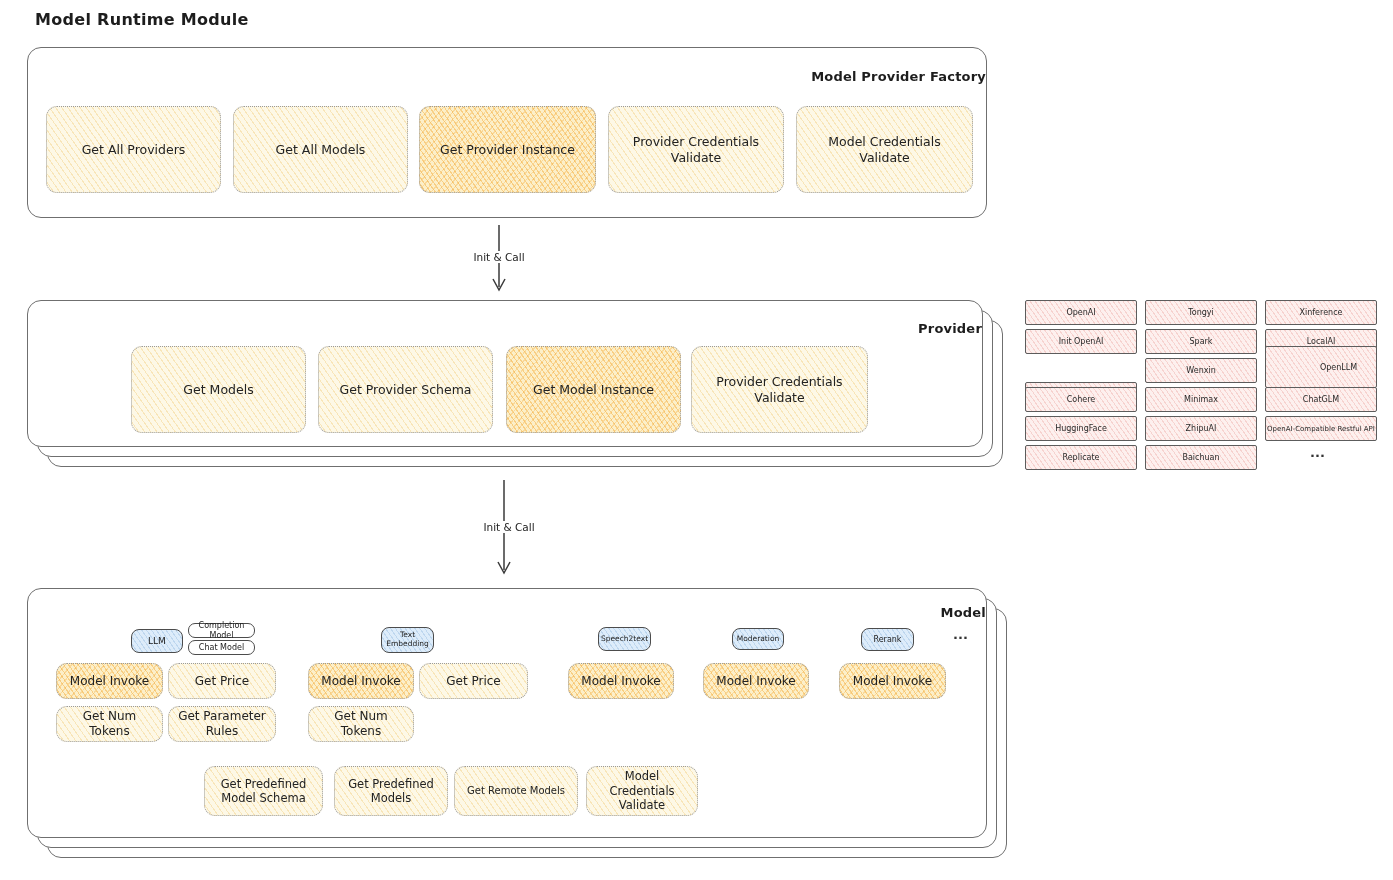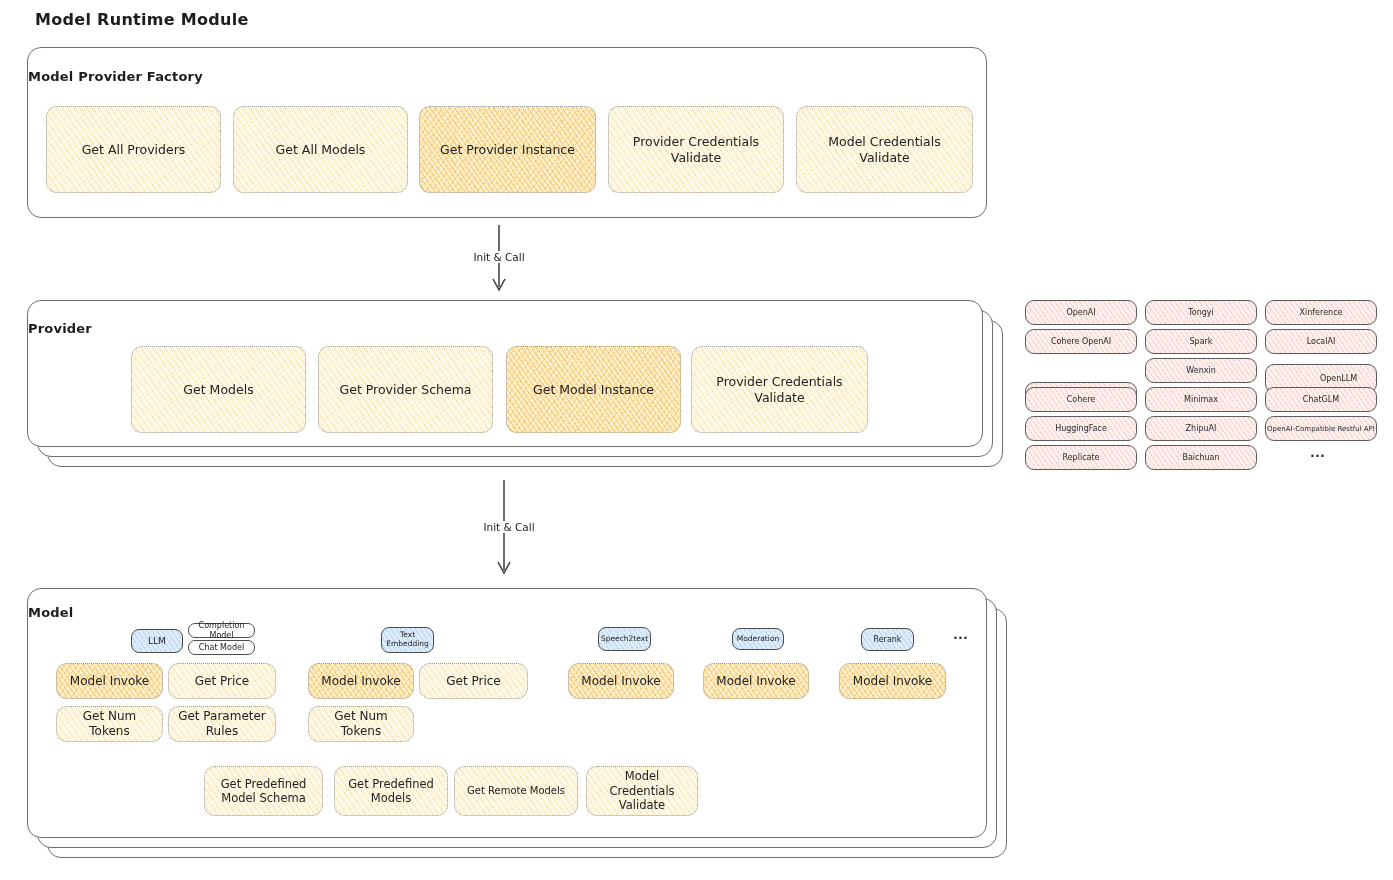--- a/index.html
+++ b/index.html
@@ -12,42 +12,42 @@
   .page-title{font-size:16px;font-weight:700;letter-spacing:.3px;}
   .big-box{
     position:absolute;background:#ffffff;border:1.4px solid #6f6f6f;
     border-radius:14px;box-sizing:border-box;
   }
   .stack-layer{
     position:absolute;background:#ffffff;border:1.3px solid #6f6f6f;
     border-radius:14px;box-sizing:border-box;z-index:0;
   }
   .box-title{
-    position:absolute;left:0;right:0;text-align:left;
+    position:absolute;left:0;right:0;text-align:right;
     font-size:13px;font-weight:600;letter-spacing:.2px;
   }
   .btn{
     position:absolute;display:flex;align-items:center;justify-content:center;
     text-align:center;box-sizing:border-box;border:1.4px dotted #9a9a9a;
     border-radius:11px;font-size:12.5px;line-height:1.25;padding:3px 6px;
     color:#222;
   }
   .btn.yellow{
     background-color:#fdf8e6;
     background-image:repeating-linear-gradient(55deg,rgba(240,198,108,.38) 0px,rgba(240,198,108,.38) 1px,transparent 1px,transparent 5px);
   }
   .btn.orange{
     background-color:#fcefc9;
     background-image:
       repeating-linear-gradient(55deg,rgba(245,178,70,.55) 0px,rgba(245,178,70,.55) 1px,transparent 1px,transparent 4px),
       repeating-linear-gradient(-50deg,rgba(245,178,70,.38) 0px,rgba(245,178,70,.38) 1px,transparent 1px,transparent 5px);
   }
   .pill{
     position:absolute;display:flex;align-items:center;justify-content:center;
-    box-sizing:border-box;border:1.3px solid #5c5c5c;border-radius:9px;
+    box-sizing:border-box;border:1.3px solid #5c5c5c;border-radius:2px;
     font-size:8px;text-align:center;color:#2a2a2a;
     background-color:#fdf0ee;
     background-image:repeating-linear-gradient(55deg,rgba(233,148,142,.32) 0px,rgba(233,148,142,.32) 1px,transparent 1px,transparent 4px);
   }
   .tag{
     position:absolute;display:flex;align-items:center;justify-content:center;
     box-sizing:border-box;border-radius:8px;text-align:center;color:#222;
     line-height:1.15;padding:1px 2px;
   }
   .tag.blue{
@@ -91,26 +91,26 @@
   <div class="box-title" style="top:20px;">Provider</div>
   <div class="btn yellow" style="left:290px;top:45px;width:175px;height:87px;">Get Provider Schema</div>
   <div class="btn yellow" style="left:103px;top:45px;width:175px;height:87px;">Get Models</div>
   <div class="btn orange" style="left:478px;top:45px;width:175px;height:87px;">Get Model Instance</div>
   <div class="btn yellow" style="left:663px;top:45px;width:177px;height:87px;">Provider Credentials Validate</div>
 </div>
 
 <div class="pill" style="left:1025px;top:300px;width:112px;height:25px;">OpenAI</div>
 <div class="pill" style="left:1145px;top:300px;width:112px;height:25px;">Tongyi</div>
 <div class="pill" style="left:1265px;top:300px;width:112px;height:25px;">Xinference</div>
-<div class="pill" style="left:1025px;top:329px;width:112px;height:25px;">Cohere OpenAI</div>
+<div class="pill" style="left:1025px;top:329px;width:112px;height:25px;">Init OpenAI</div>
 <div class="pill" style="left:1145px;top:329px;width:112px;height:25px;">Spark</div>
 <div class="pill" style="left:1265px;top:329px;width:112px;height:25px;">LocalAI</div>
 <div class="pill" style="left:1025px;top:358px;width:112px;height:25px;margin-top:24px;">Anthropic</div>
 <div class="pill" style="left:1145px;top:358px;width:112px;height:25px;">Wenxin</div>
-<div class="pill" style="left:1265px;top:364px;width:112px;height:29px;padding-left:35px;">OpenLLM</div>
+<div class="pill" style="left:1265px;top:346px;width:112px;height:42px;padding-left:35px;">OpenLLM</div>
 <div class="pill" style="left:1025px;top:387px;width:112px;height:25px;text-align:center;">Cohere</div>
 <div class="pill" style="left:1145px;top:387px;width:112px;height:25px;">Minimax</div>
 <div class="pill" style="left:1265px;top:387px;width:112px;height:25px;">ChatGLM</div>
 <div class="pill" style="left:1025px;top:416px;width:112px;height:25px;">HuggingFace</div>
 <div class="pill" style="left:1145px;top:416px;width:112px;height:25px;">ZhipuAI</div>
 <div class="pill" style="left:1265px;top:416px;width:112px;height:25px;font-size:7px;">OpenAI-Compatible Restful API</div>
 <div class="pill" style="left:1025px;top:445px;width:112px;height:25px;">Replicate</div>
 <div class="pill" style="left:1145px;top:445px;width:112px;height:25px;">Baichuan</div>
 <div class="abs more-dots" style="left:1310px;top:445px;">...</div>
 

